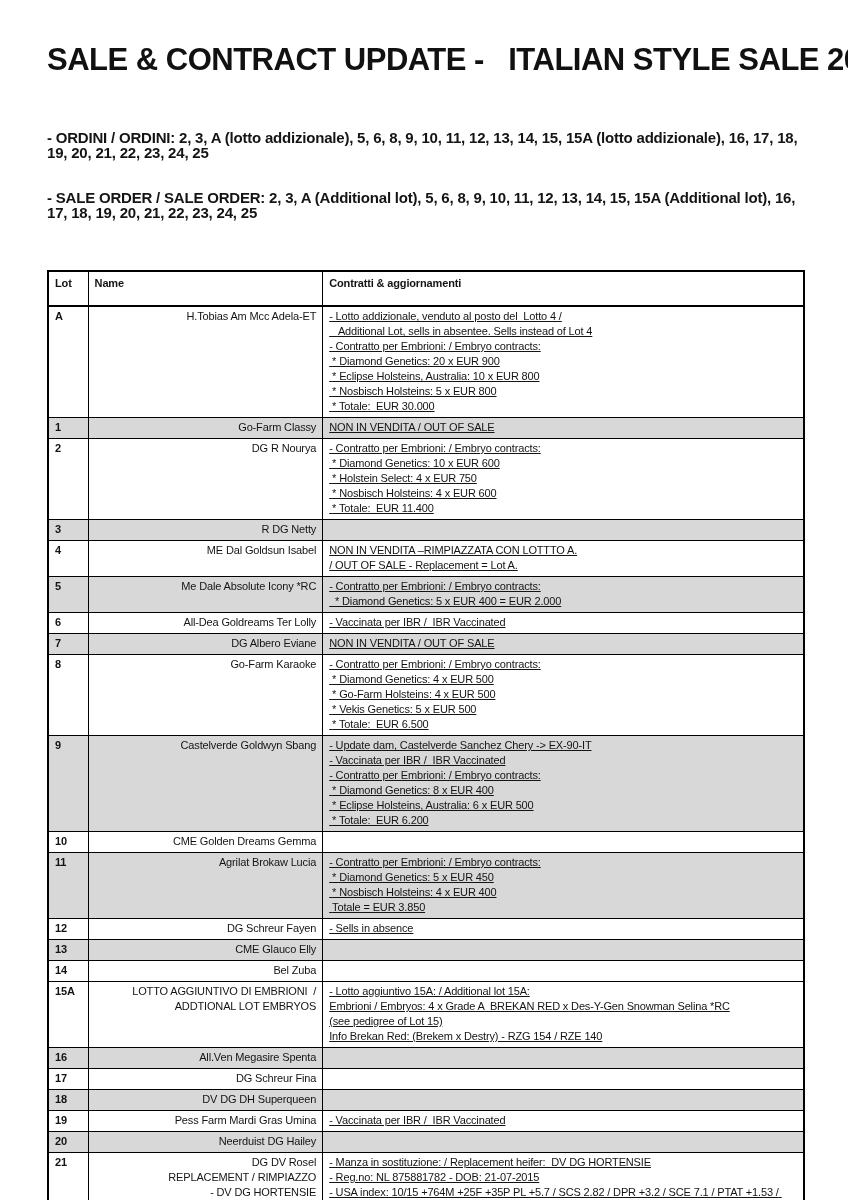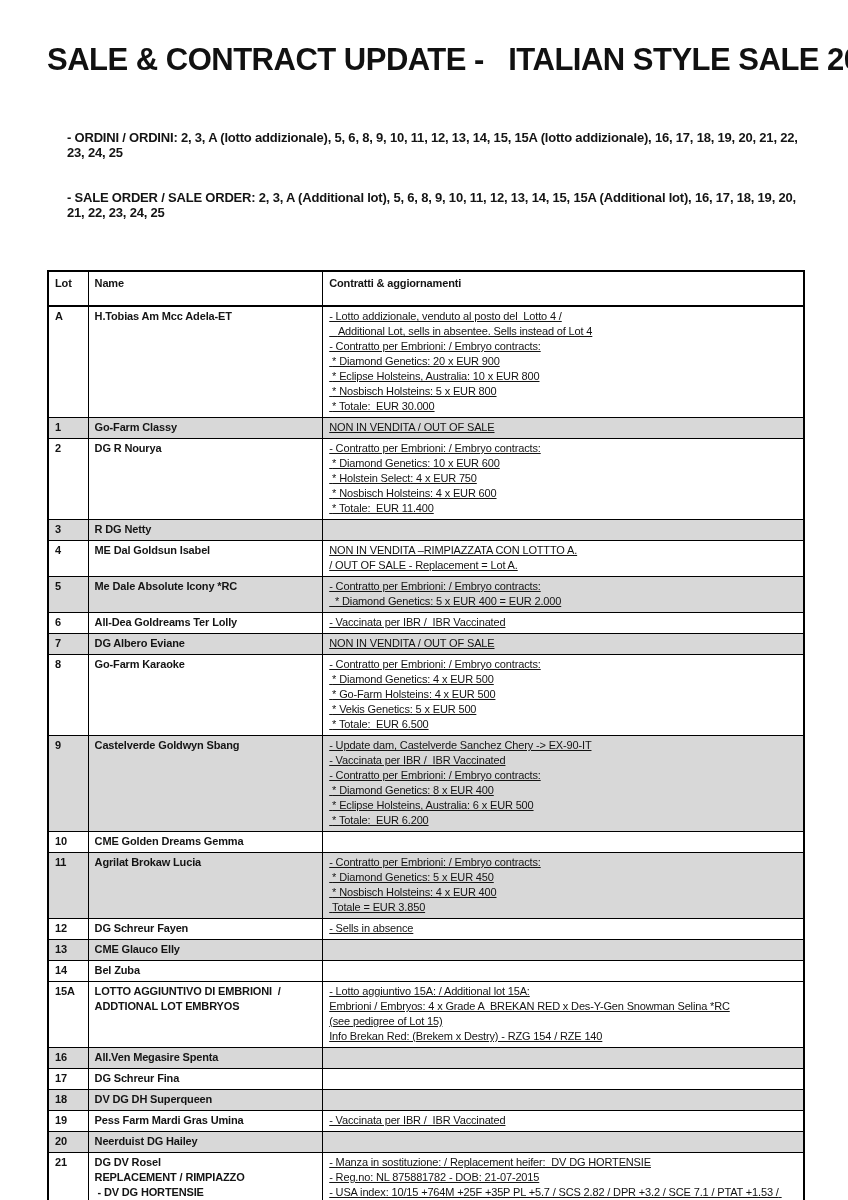--- a/index.html
+++ b/index.html
@@ -20,27 +20,26 @@
   }
   .doc-title {
     font-size: 31px;
     font-weight: bold;
     letter-spacing: -0.5px;
     margin: 6px 0 22px 0;
     white-space: pre;
     color: #111111;
   }
   .order-lines {
-    font-size: 13px;
+    font-size: 15px;
     font-weight: bold;
     line-height: 15px;
     letter-spacing: -0.2px;
     margin-bottom: 20px;
     white-space: pre-wrap;
-    margin-left: 20px;
   }
   table.lots {
     border-collapse: collapse;
     width: 758px;
     table-layout: fixed;
     border: 2px solid #000000;
   }
   table.lots th,
   table.lots td {
     border: 1.5px solid #000000;
@@ -55,21 +54,21 @@
     text-align: left;
     font-weight: bold;
     padding-top: 4px;
     padding-bottom: 14px;
     border-bottom-width: 2px;
   }
   .col-lot  { width: 40px;  }
   .col-name { width: 234px; }
   .col-info { width: 480px; }
   td.c-lot  { font-weight: bold; }
-  td.c-name { font-weight: bold; white-space: pre-wrap; }
+  td.c-name { font-weight: normal; white-space: pre-wrap; text-align: right; }
   td.c-info { font-weight: normal; white-space: pre-wrap; text-decoration: underline; }
   tr.shaded { background: #d8d8d8; }
   tr.row td { height: 15px; }
 </style>
 </head>
 <body>
 
 <div class="page">
 
   <h1 class="doc-title">SALE &amp; CONTRACT UPDATE -   ITALIAN STYLE SALE 2015</h1>

